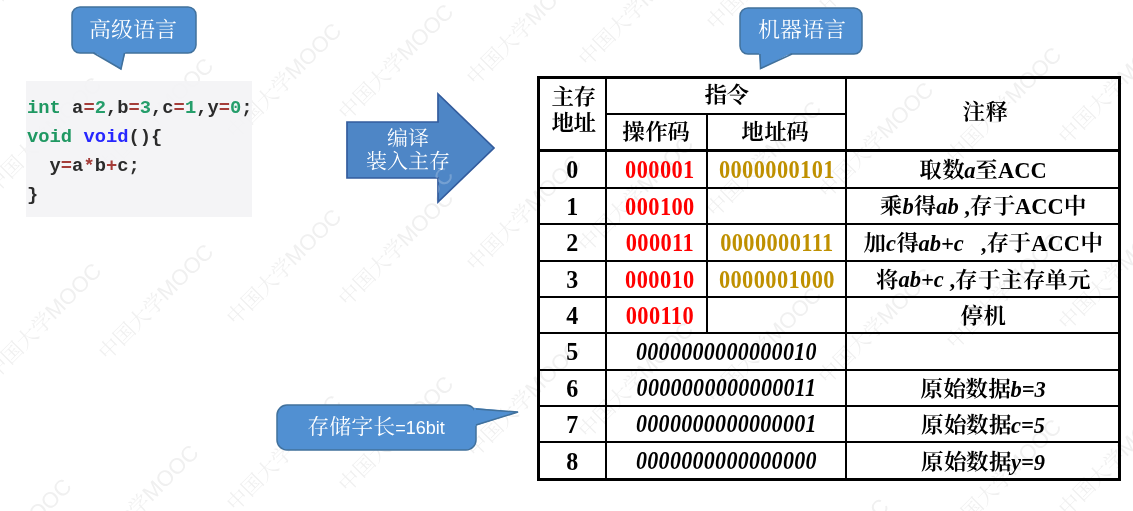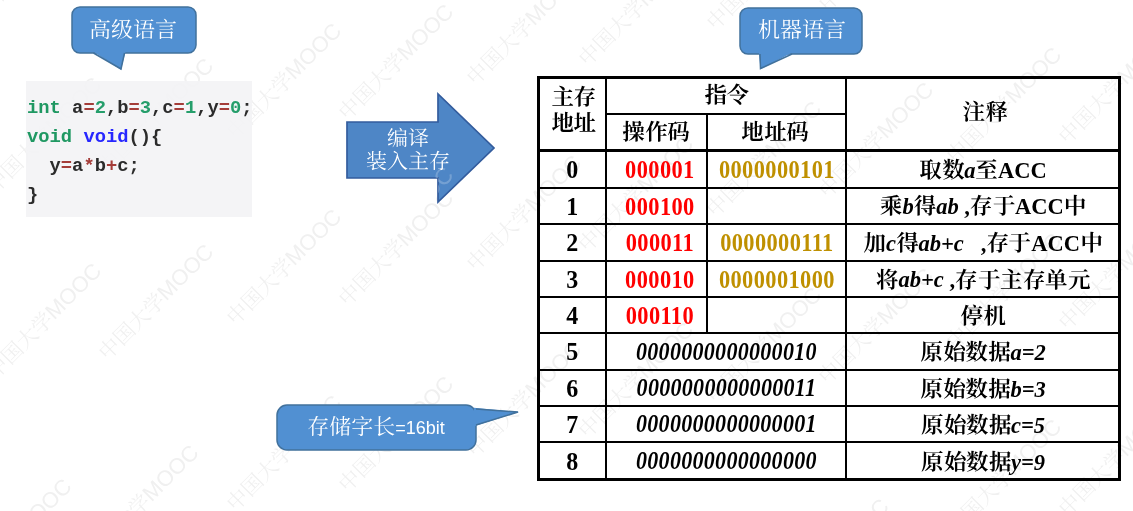--- a/index.html
+++ b/index.html
@@ -604,29 +604,20 @@
       </svg><svg class="cj" viewBox="0 0 1000 1000">
         <use href="#b5143"></use>
       </svg></div>
     <div class="ct" style="left:572.3499999999999px;top:316.0px"><span class="num">4</span></div>
     <div class="ct" style="left:983.05px;top:316.8px"><svg class="cj" viewBox="0 0 1000 1000">
         <use href="#b505c"></use>
       </svg><svg class="cj" viewBox="0 0 1000 1000">
         <use href="#b673a"></use>
       </svg></div>
     <div class="ct" style="left:572.3499999999999px;top:352.4px"><span class="num">5</span></div>
-    <div class="ct" style="left:983.05px;top:353.2px"><svg class="cj" viewBox="0 0 1000 1000">
-        <use href="#b539f"></use>
-      </svg><svg class="cj" viewBox="0 0 1000 1000">
-        <use href="#b59cb"></use>
-      </svg><svg class="cj" viewBox="0 0 1000 1000">
-        <use href="#b6570"></use>
-      </svg><svg class="cj" viewBox="0 0 1000 1000">
-        <use href="#b636e"></use>
-      </svg><span class="vi">a=2</span></div>
     <div class="ct" style="left:572.3499999999999px;top:388.8px"><span class="num">6</span></div>
     <div class="ct" style="left:983.05px;top:389.6px"><svg class="cj" viewBox="0 0 1000 1000">
         <use href="#b539f"></use>
       </svg><svg class="cj" viewBox="0 0 1000 1000">
         <use href="#b59cb"></use>
       </svg><svg class="cj" viewBox="0 0 1000 1000">
         <use href="#b6570"></use>
       </svg><svg class="cj" viewBox="0 0 1000 1000">
         <use href="#b636e"></use>
       </svg><span class="vi">b=3</span></div>

